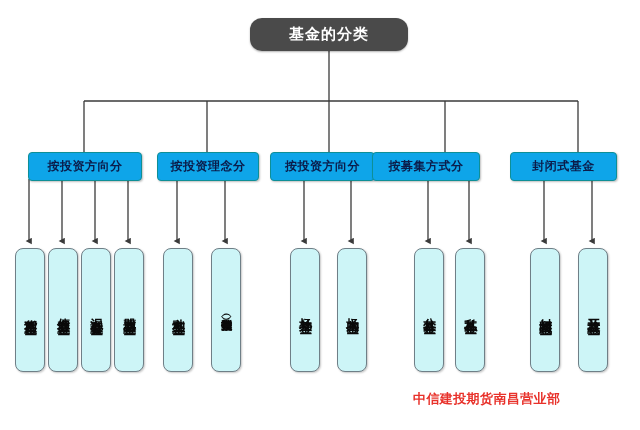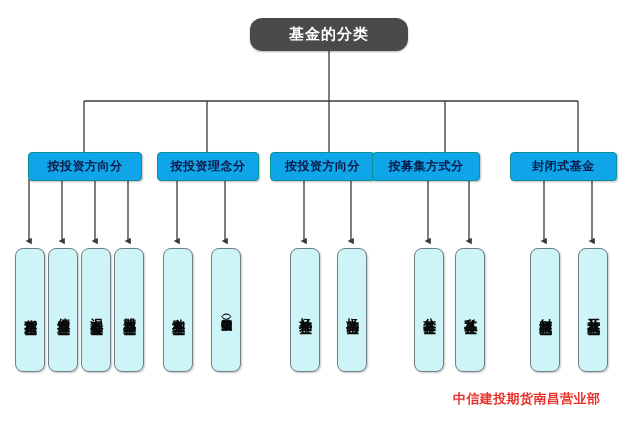--- a/index.html
+++ b/index.html
@@ -66,21 +66,20 @@
 
   
   .footer{
     position:absolute;
     left:413px;top:390px;
     color:#e8312a;
     font-size:13px;
     font-weight:bold;
     letter-spacing:.4px;
     white-space:nowrap;
-    margin-left:40px;
   }
 </style>
 </head>
 <body>
 
 <div id="stage">
 
   <svg id="wires" viewBox="0 0 640 430" xmlns="http://www.w3.org/2000/svg">
     <defs>
       <marker id="arrowhead" markerWidth="7" markerHeight="7" refX="3.2" refY="3.2" orient="auto" markerUnits="userSpaceOnUse">

